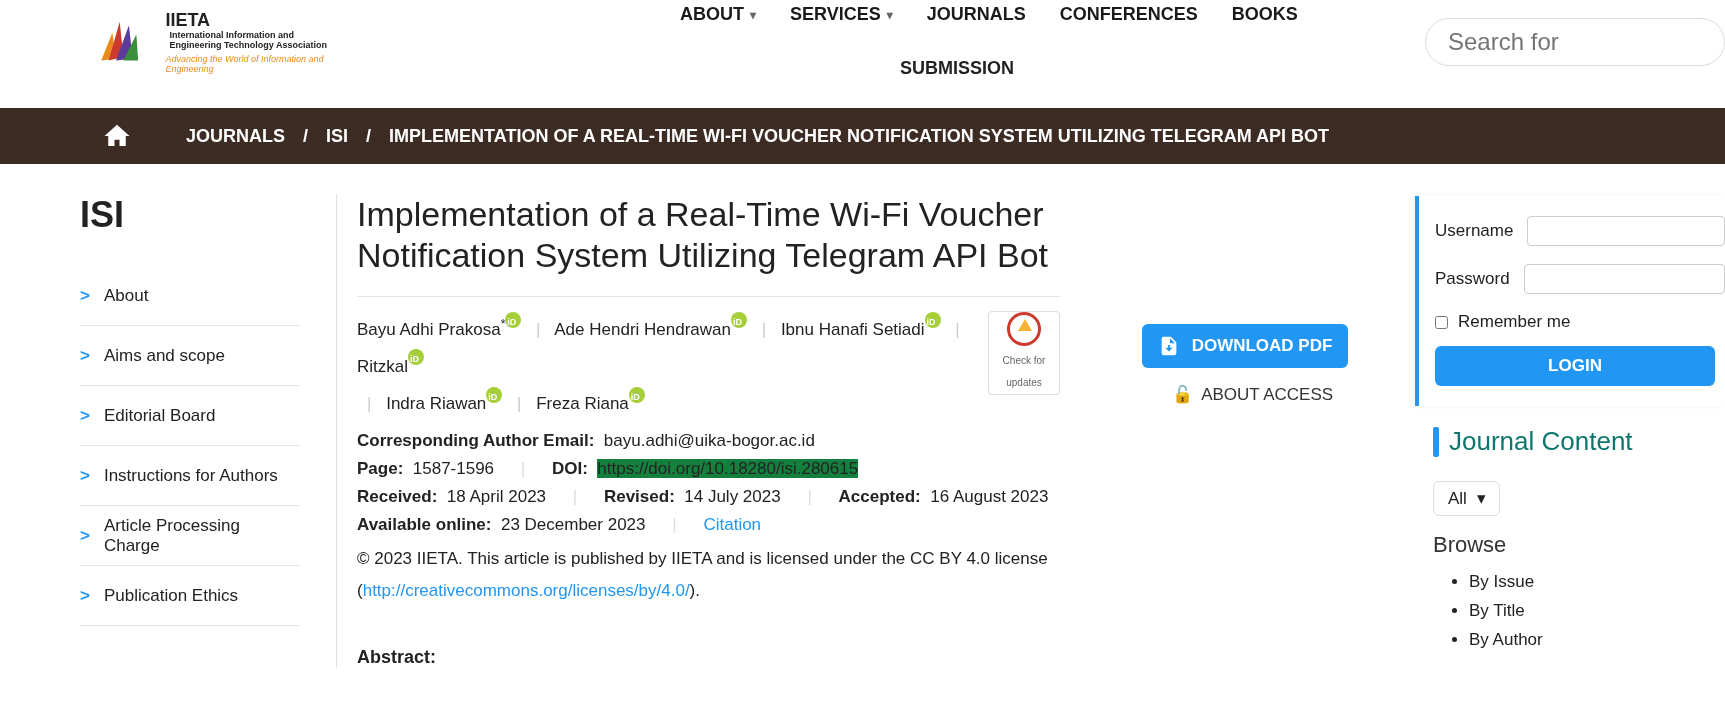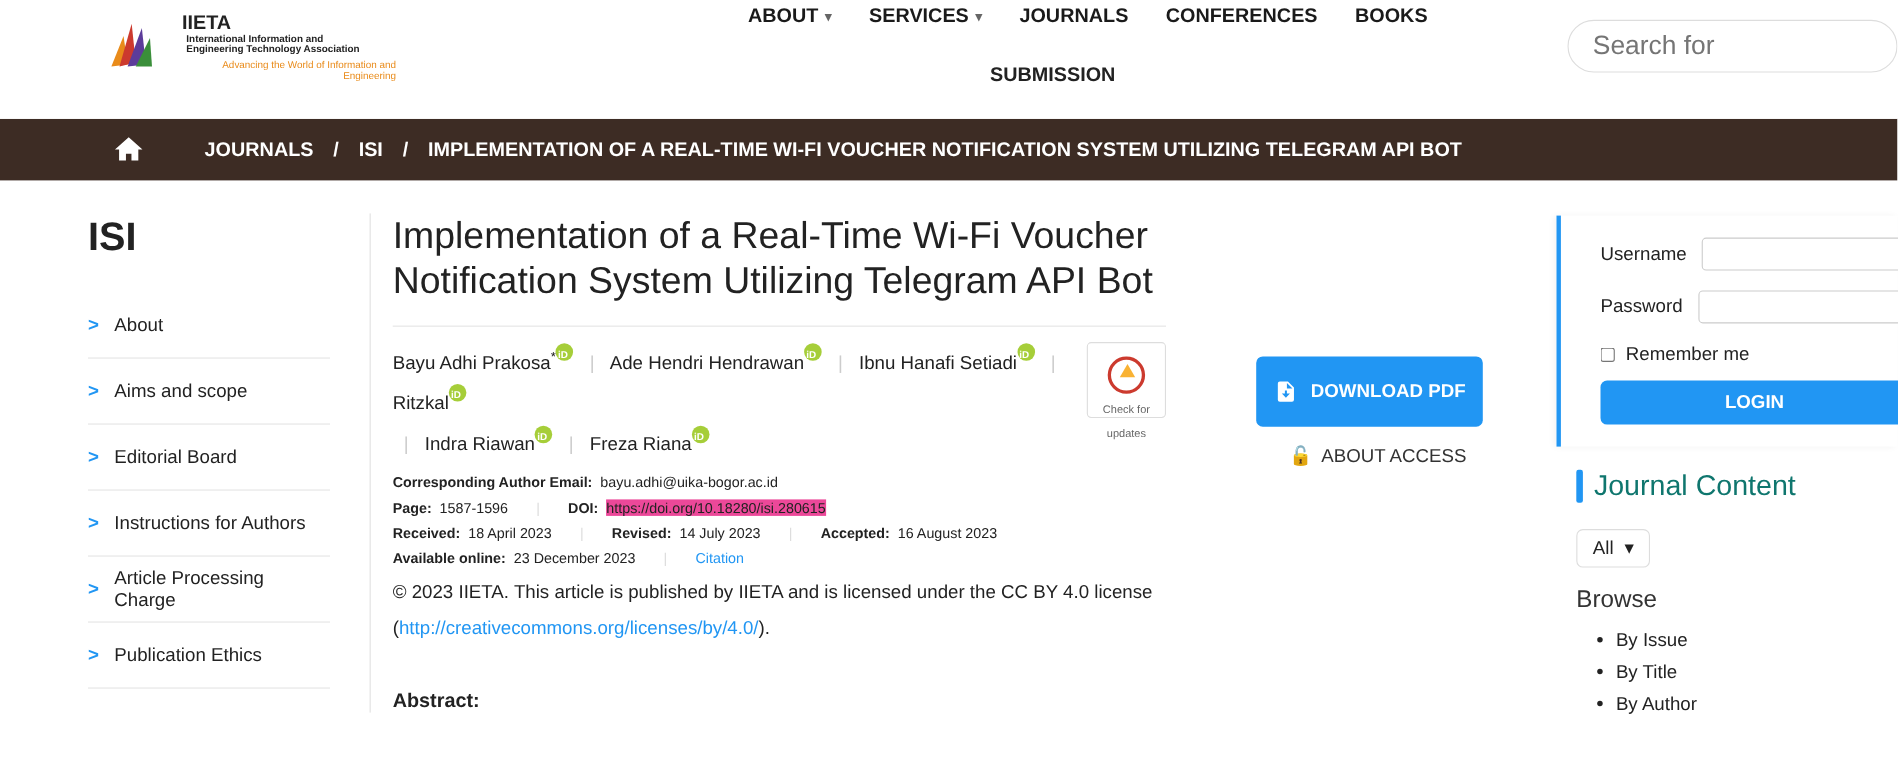--- a/index.html
+++ b/index.html
@@ -4,21 +4,21 @@
 <style>
   * { box-sizing: border-box; margin: 0; padding: 0; }
   body { font-family: Arial, Helvetica, sans-serif; background: #fff; color: #222; width: 1725px; }
   
   .topbar { display: flex; align-items: flex-start; padding: 0 0 0 80px; background: linear-gradient(#fff, #fff); position: relative; height: 108px; }
   .logo-wrap { width: 280px; height: 84px; background: #fff; display: flex; align-items: center; padding-left: 12px; }
   .logo-flame { width: 60px; height: 60px; display: inline-block; vertical-align: middle; }
   .logo-text { display: inline-block; margin-left: 18px; vertical-align: middle; }
   .logo-text .iieta { font-weight: 700; font-size: 18px; }
   .logo-text .sub { font-size: 9px; font-weight: 700; line-height: 1.1; display: block; }
-  .logo-text .adv { font-size: 9px; color: #e98b1a; display: block; margin-top: 2px; text-align: right; }
+  .logo-text .adv { font-size: 9px; font-style: italic; color: #e98b1a; display: block; margin-top: 2px; }
   .nav { display: flex; gap: 34px; position: absolute; left: 680px; top: 4px; font-weight: 700; font-size: 18px; color: #1a1a1a; align-items: center; }
   .nav a { cursor: pointer; display: flex; align-items: center; gap: 6px; }
   .nav-row2 { position: absolute; left: 900px; top: 58px; font-weight: 700; font-size: 18px; }
   .chev { font-size: 12px; color: #666; }
   .search-wrap { position: absolute; right: 0; top: 18px; }
   .search-wrap input { height: 48px; border: 1px solid #ddd; border-radius: 24px; padding: 0 22px; font-size: 24px; color: #888; width: 300px; }
   
   .band {
     height: 56px;
     background: #3d2c24;
@@ -39,39 +39,39 @@
   .sidebar .item .gt { color: #2196f3; font-weight: 700; }
   .content { border-left: 1px solid #e0e0e0; margin-left: 36px; padding: 0 36px 0 20px; width: 760px; }
   .content h1 { font-size: 34px; font-weight: 400; line-height: 1.2; color: #222; }
   .hr-light { border: none; border-top: 1px solid #e4e4e4; margin: 20px 0 14px 0; }
   .authors { font-size: 17px; line-height: 2.2; color: #222; position: relative; }
   .authors .au { display: inline; }
   .authors .orcid { display: inline-block; width: 16px; height: 16px; background: #a6ce39; border-radius: 50%; vertical-align: super; position: relative; }
   .authors .orcid::after { content: "iD"; font-size: 9px; color: #fff; position: absolute; left: 2px; top: 1px; font-weight: 700; }
   .authors .asterisk { vertical-align: super; font-size: 12px; }
   .authors .pipe { color: #ccc; margin: 0 10px; }
-  .check-updates { float: right; width: 72px; height: 69px; border: 1px solid #ddd; border-radius: 4px; text-align: center; font-size: 10px; color: #666; padding-top: 12px; margin-left: 14px; cursor: pointer; }
+  .check-updates { float: right; width: 72px; height: 84px; border: 1px solid #ddd; border-radius: 4px; text-align: center; font-size: 10px; color: #666; padding-top: 0; margin-left: 14px; cursor: pointer; }
   .check-updates .cu-ic { width: 34px; height: 34px; border-radius: 50%; border: 3px solid #cc3a2e; display: block; margin: 0 auto 4px; position: relative; }
   .check-updates .cu-ic::before { content: ""; position: absolute; top: 4px; left: 8px; width: 0; height: 0; border-left: 7px solid transparent; border-right: 7px solid transparent; border-bottom: 12px solid #f9b233; }
-  .meta { font-size: 13px; margin-top: 8px; }
+  .meta { font-size: 17px; margin-top: 8px; }
   .meta .row { margin: 8px 0; }
   .meta strong { font-weight: 700; }
   .meta .sep-bar { color: #ddd; margin: 0 22px; }
-  .meta .doisel { background: #ec4899; }
+  .meta .doisel { background: #15803d; }
   .meta .cit { color: #2196f3; cursor: pointer; }
   .license { font-size: 17px; line-height: 1.9; color: #222; margin-top: 2px; }
   .license a { color: #2196f3; }
   .abstract-h { font-weight: 700; font-size: 18px; margin-top: 40px; }
   
   .rightcol { padding-left: 46px; width: 310px; }
-  .dl-btn { background: #2196f3; color: #fff; border: none; border-radius: 6px; height: 64px; width: 206px; font-size: 17px; font-weight: 600; display: flex; align-items: center; justify-content: center; gap: 12px; cursor: pointer; margin-top: 130px; }
+  .dl-btn { background: #2196f3; color: #fff; border: none; border-radius: 6px; height: 44px; width: 206px; font-size: 17px; font-weight: 600; display: flex; align-items: center; justify-content: center; gap: 12px; cursor: pointer; margin-top: 130px; }
   .dl-btn svg { fill: #fff; width: 22px; height: 22px; }
   .openaccess { margin-top: 16px; font-size: 17px; color: #333; margin-left: 30px; display: flex; align-items: center; gap: 8px; }
   .openaccess .lock { color: #4caf50; }
-  .login-panel { position: absolute; right: 0; top: 196px; width: 310px; border-left: 4px solid #2196f3; background: #fff; padding: 20px 0 20px 36px; box-shadow: -2px 0 6px rgba(0,0,0,0.05); }
+  .login-panel { position: absolute; right: 0; top: 196px; width: 310px; border-left: 4px solid #2196f3; background: #fff; padding: 20px 0 20px 16px; box-shadow: -2px 0 6px rgba(0,0,0,0.05); }
   .login-panel .field { display: flex; align-items: center; gap: 14px; margin-bottom: 18px; font-size: 17px; }
   .login-panel .field input[type="text"], .login-panel .field input[type="password"] { border: 1px solid #ccc; border-radius: 4px; height: 30px; flex: 1; padding: 0 6px; }
   .login-panel .remember { display: flex; align-items: center; gap: 10px; font-size: 17px; margin-bottom: 14px; }
   .login-btn { background: #2196f3; color: #fff; border: none; border-radius: 6px; height: 40px; width: 280px; font-size: 17px; font-weight: 600; cursor: pointer; }
   .journal-content-panel { position: absolute; right: 0; top: 410px; width: 310px; padding: 16px 0 0 18px; }
   .jc-head { display: flex; align-items: center; gap: 10px; font-size: 26px; color: #0f766e; margin-bottom: 24px; }
   .jc-head .bar { width: 6px; height: 30px; background: #2196f3; border-radius: 2px; }
   .all-sel { border: 1px solid #ddd; border-radius: 6px; padding: 6px 14px; font-size: 17px; display: inline-flex; align-items: center; gap: 10px; cursor: pointer; margin-bottom: 16px; }
   .browse-h { font-size: 22px; color: #333; margin-bottom: 10px; }
   .browse-list { list-style: disc; padding-left: 36px; font-size: 17px; line-height: 1.7; }

